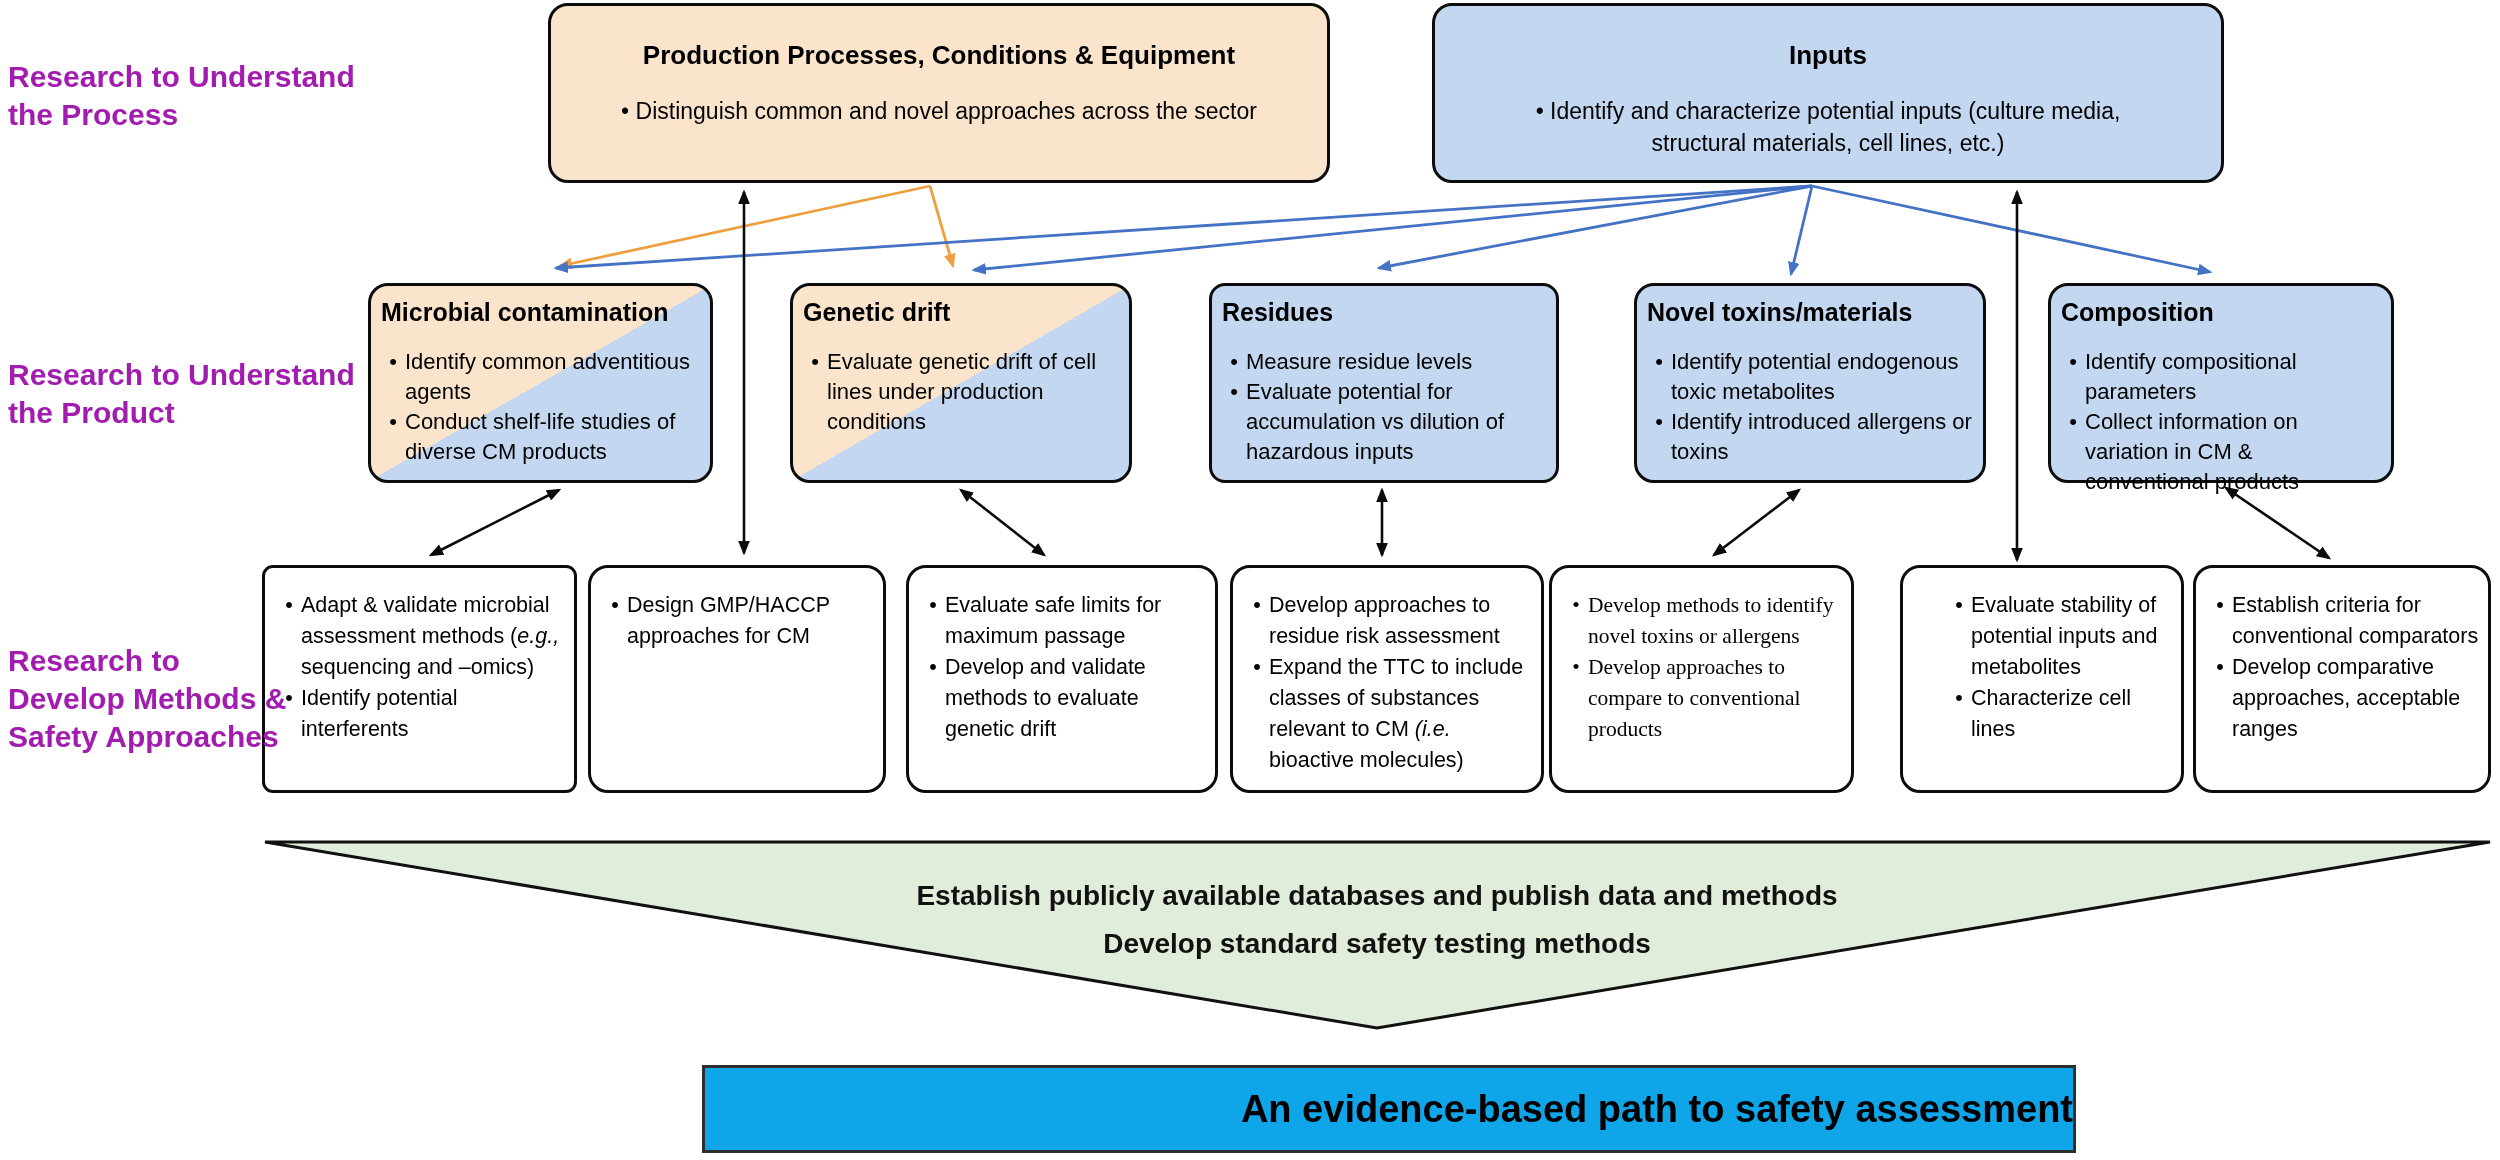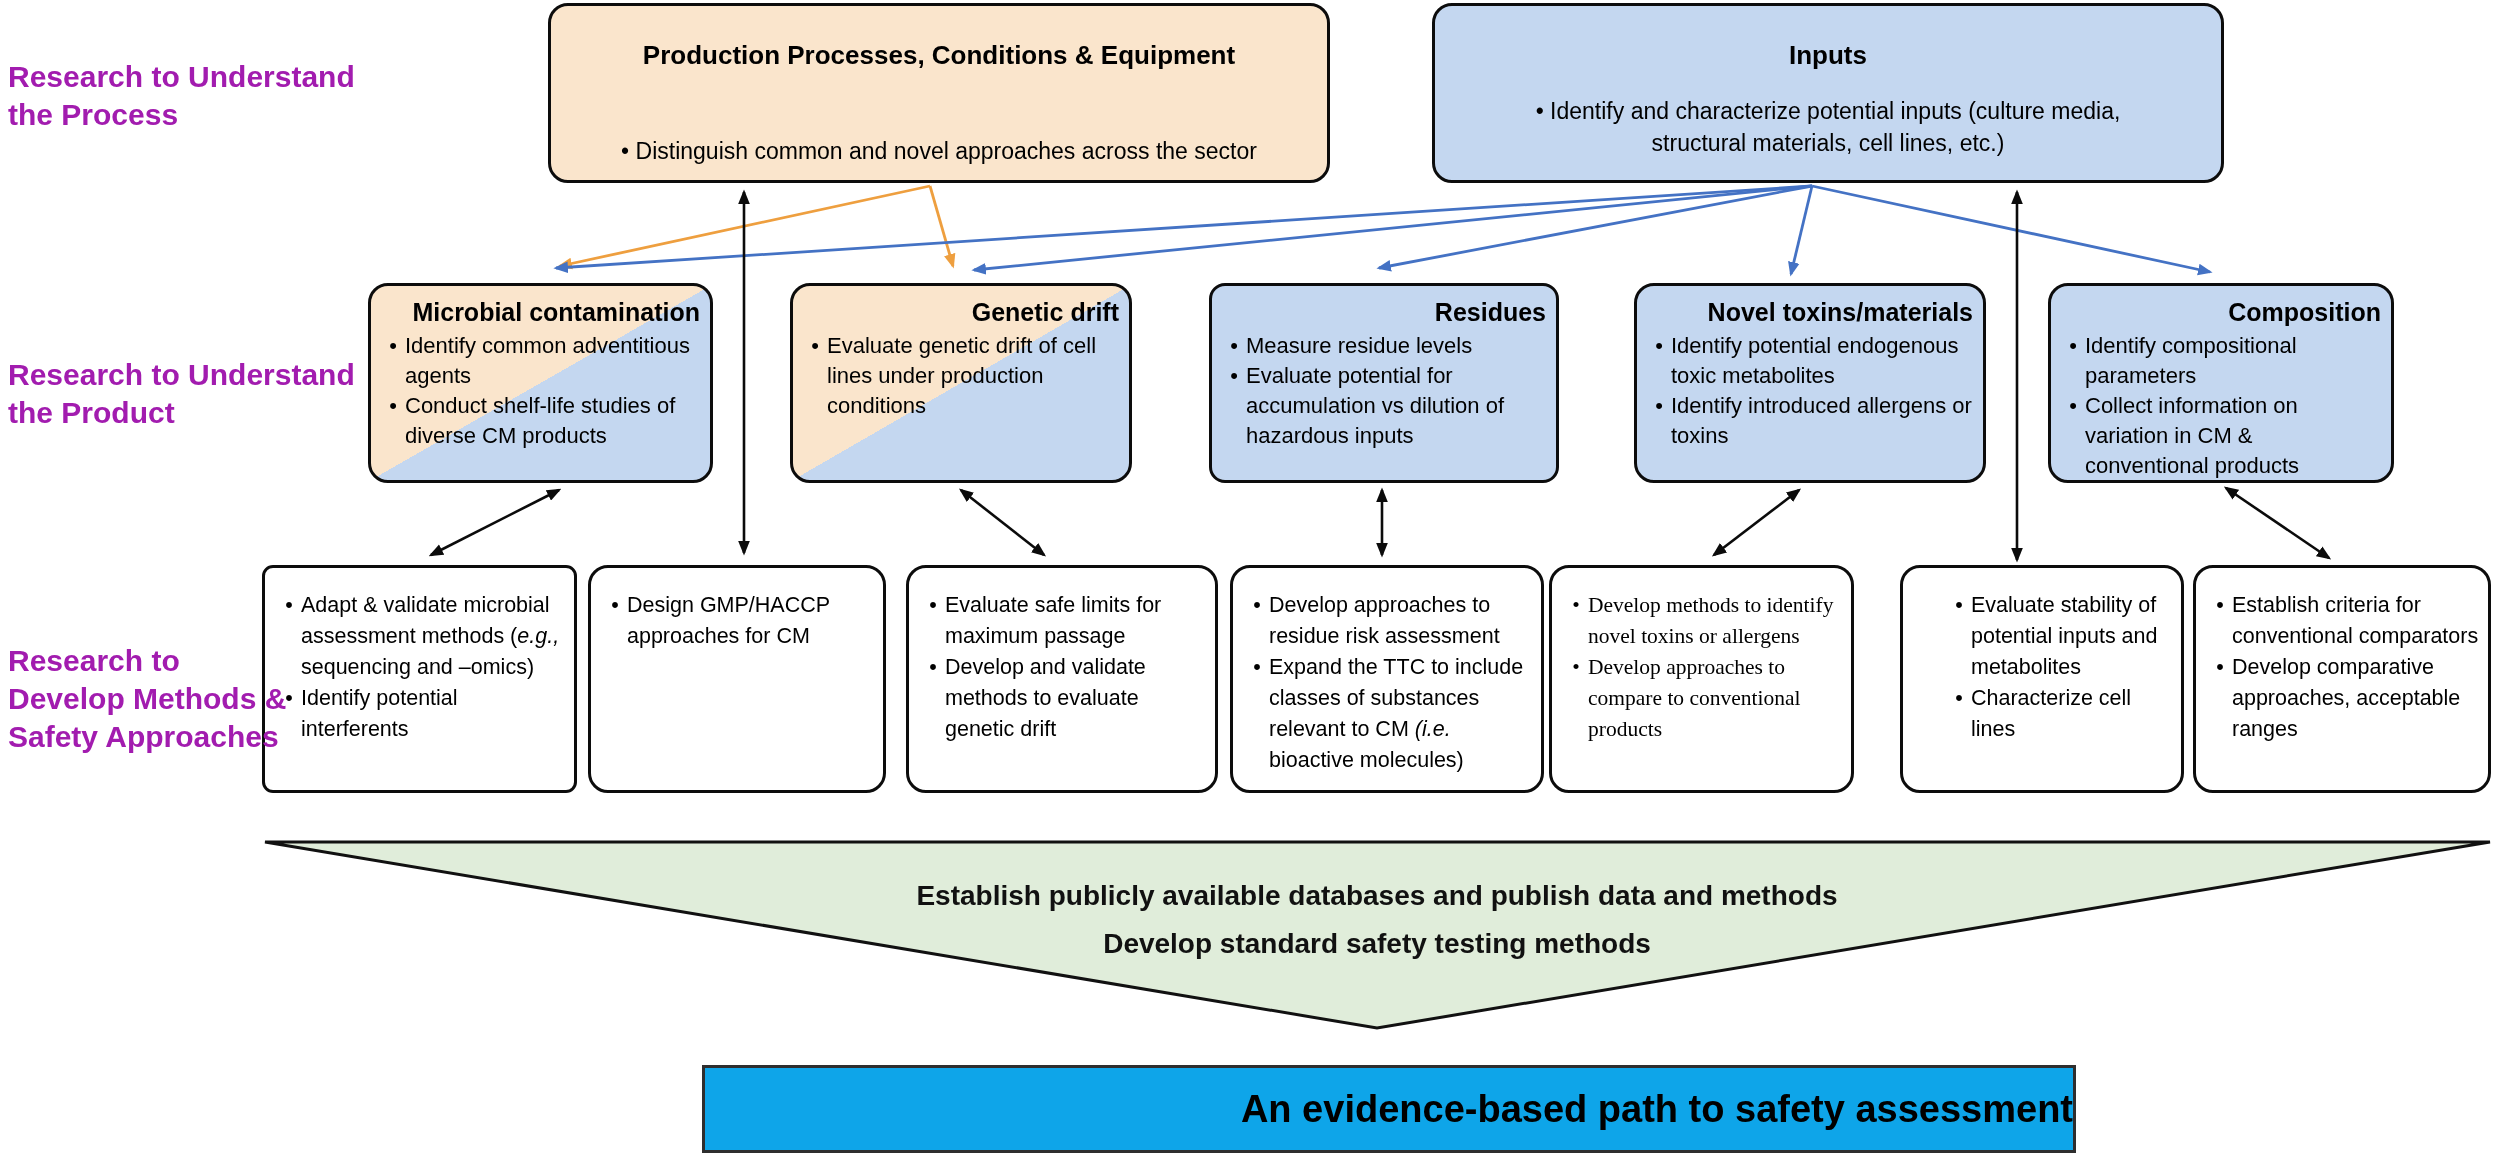--- a/index.html
+++ b/index.html
@@ -12,25 +12,25 @@
     position:absolute;left:8px;z-index:3;font-weight:bold;font-size:30px;line-height:38px;
     white-space:pre-line;color:#a21caf;
   }
   .box{
     position:absolute;z-index:2;border:3px solid #0c0c0c;border-radius:20px;box-sizing:border-box;
   }
   .top-box{top:3px;height:180px;display:flex;flex-direction:column;align-items:center;padding:34px 30px 0 30px;}
   .top-box .box-title{font-weight:bold;font-size:26px;text-align:center;}
   .top-box .cbullet{margin-top:24px;font-size:23px;line-height:32px;text-align:center;}
   .cbullet::before{content:"•  ";}
-  .peach{background:#FAE5CC;gap:40px;}
+  .peach{background:#FAE5CC;}
   .blue{background:#C4D7F0;}
   .split{background:linear-gradient(to bottom right,#FAE5CC 50%,#C4D7F0 50%);}
   .mid-box{top:283px;height:200px;padding:12px 10px 0 10px;}
-  .mid-box .box-title{font-weight:bold;font-size:25px;text-align:right;margin-bottom:4px;}
+  .mid-box .box-title{font-weight:bold;font-size:25px;text-align:left;margin-bottom:20px;}
   .white-box{top:565px;height:228px;background:#ffffff;padding:22px 8px 0 12px;}
   .bul{display:flex;font-size:22px;line-height:30px;}
   .bul::before{content:"•";flex:0 0 24px;text-align:center;}
   .white-box .bul{font-size:21.5px;line-height:31px;}
   .bul .it{font-style:italic;}
   .funnel-text{
     position:absolute;left:377px;top:872px;width:2000px;z-index:2;text-align:center;
     font-weight:bold;font-size:28px;line-height:48px;color:#111;
   }
   .footer-box{

